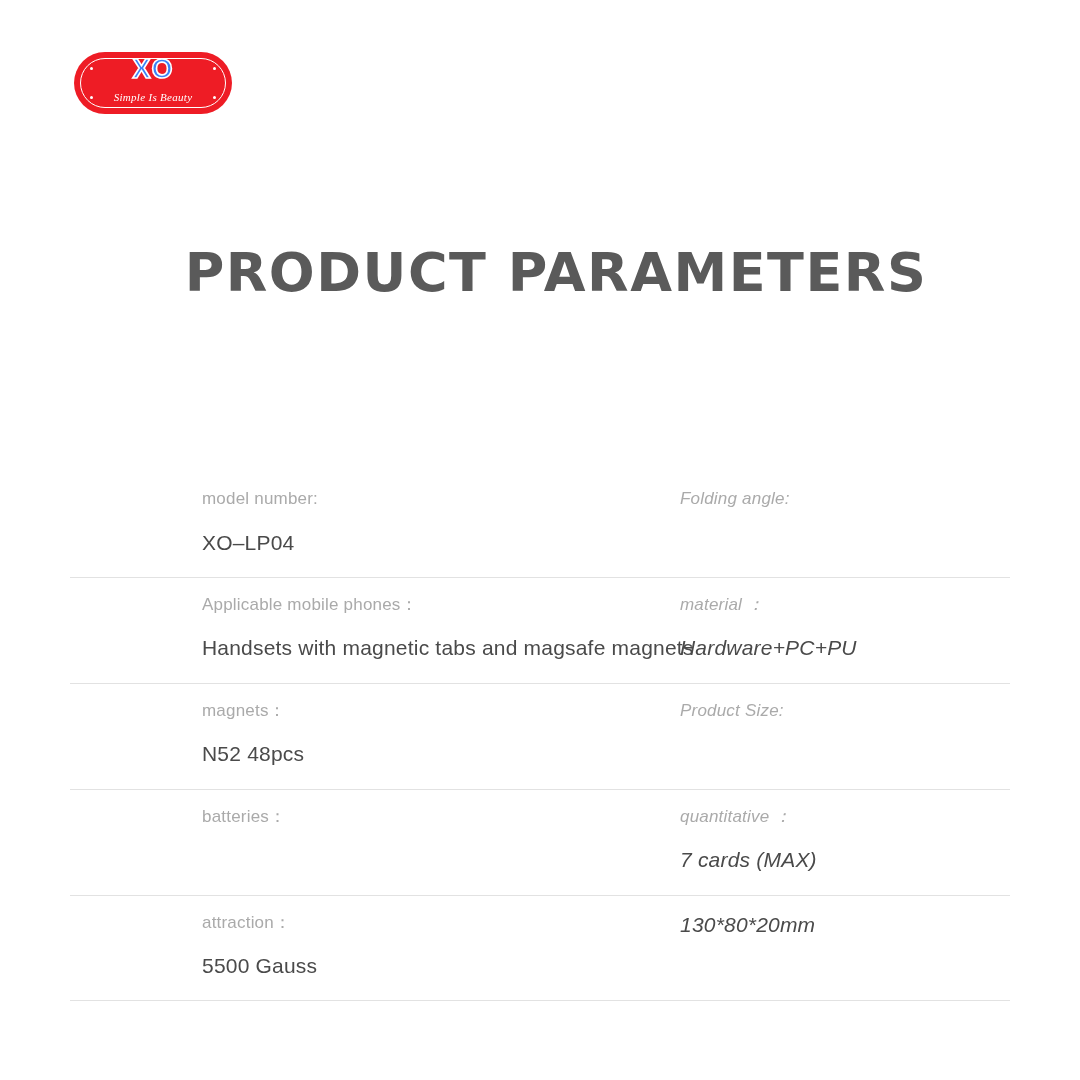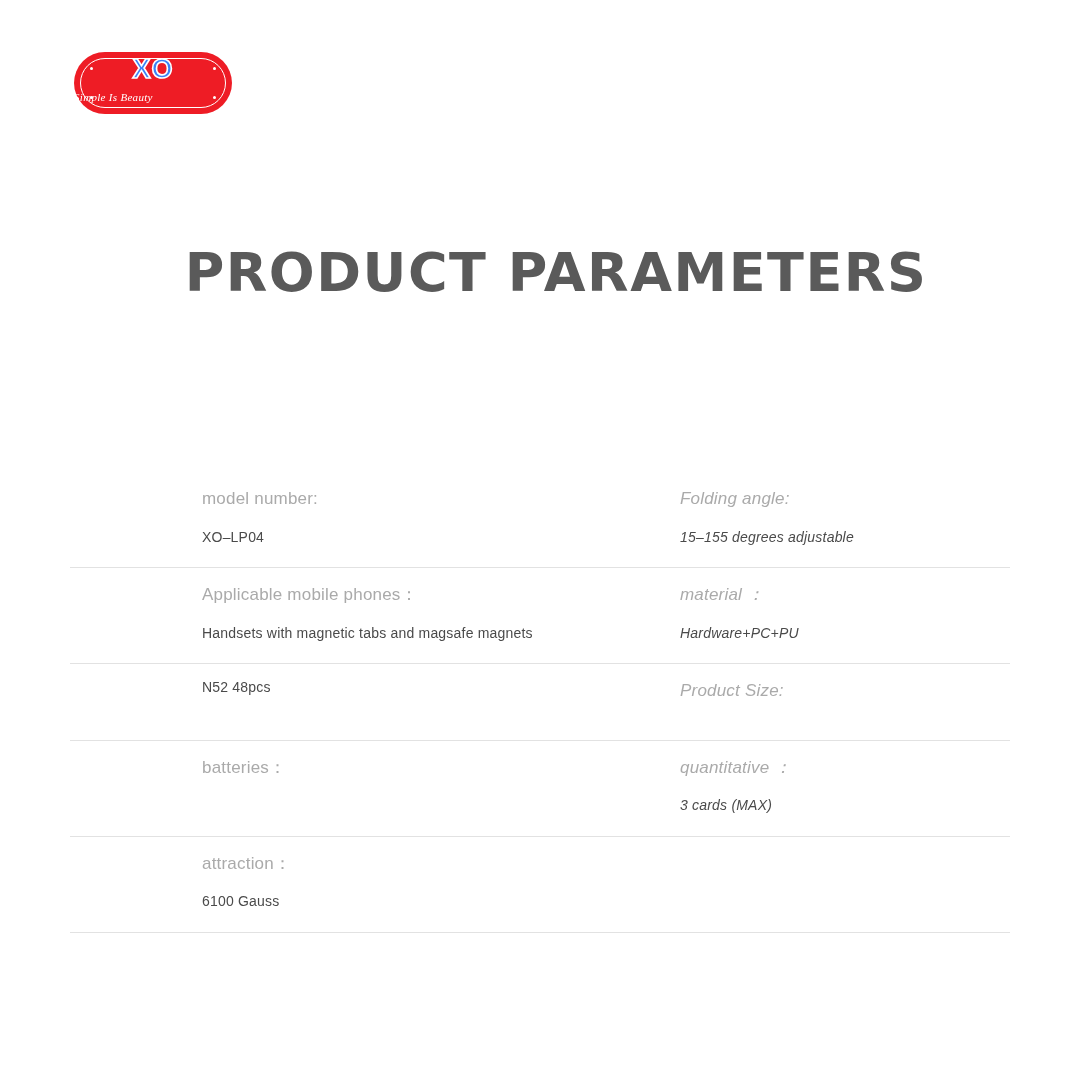--- a/index.html
+++ b/index.html
@@ -62,20 +62,21 @@
     letter-spacing: 1px;
     color: #3b82f6;
     -webkit-text-stroke: 1.6px #ffffff;
     line-height: 1;
   }
   .logo-tag {
     position: absolute;
     left: 0;
     bottom: 11px;
     width: 100%;
+    text-align: center;
     font-family: "Liberation Serif", serif;
     font-style: italic;
     font-size: 11px;
     color: #ffffff;
     letter-spacing: 0.3px;
     line-height: 1;
   }
 
   
   .page-title {
@@ -119,21 +120,21 @@
   }
   .spec-label {
     font-size: 17px;
     color: #aaaaaa;
     letter-spacing: 0.2px;
     line-height: 1.5;
     margin-bottom: 16px;
     white-space: nowrap;
   }
   .spec-value {
-    font-size: 14px;
+    font-size: 21px;
     color: #4a4a4a;
     letter-spacing: 0.2px;
     line-height: 1.4;
     white-space: nowrap;
   }
 </style>
 </head>
 <body>
 
 <div class="logo-wrap">
@@ -153,56 +154,57 @@
 
 <div class="spec-table">
 
   <div class="spec-row">
     <div class="spec-cell">
       <div class="spec-label">model number:</div>
       <div class="spec-value">XO–LP04</div>
     </div>
     <div class="spec-cell right">
       <div class="spec-label">Folding angle:</div>
-      <div class="spec-value">15–155 degrees adjustable</div>
     </div>
   </div>
 
   <div class="spec-row">
     <div class="spec-cell">
       <div class="spec-label">Applicable mobile phones：</div>
       <div class="spec-value">Handsets with magnetic tabs and magsafe magnets</div>
     </div>
     <div class="spec-cell right">
       <div class="spec-label">material ：</div>
       <div class="spec-value">Hardware+PC+PU</div>
     </div>
   </div>
 
   <div class="spec-row">
     <div class="spec-cell">
+      <div class="spec-label">magnets：</div>
       <div class="spec-value">N52  48pcs</div>
     </div>
     <div class="spec-cell right">
       <div class="spec-label">Product Size:</div>
     </div>
   </div>
 
   <div class="spec-row">
     <div class="spec-cell">
       <div class="spec-label">batteries：</div>
     </div>
     <div class="spec-cell right">
       <div class="spec-label">quantitative ：</div>
-      <div class="spec-value">3 cards (MAX)</div>
+      <div class="spec-value">7 cards (MAX)</div>
     </div>
   </div>
 
   <div class="spec-row">
     <div class="spec-cell">
       <div class="spec-label">attraction：</div>
-      <div class="spec-value">6100 Gauss</div>
-    </div>
-    <div class="spec-cell right">
+      <div class="spec-value">5500 Gauss</div>
+    </div>
+    <div class="spec-cell right">
+      <div class="spec-value">130*80*20mm</div>
     </div>
   </div>
 
 </div>
 
 </body></html>

